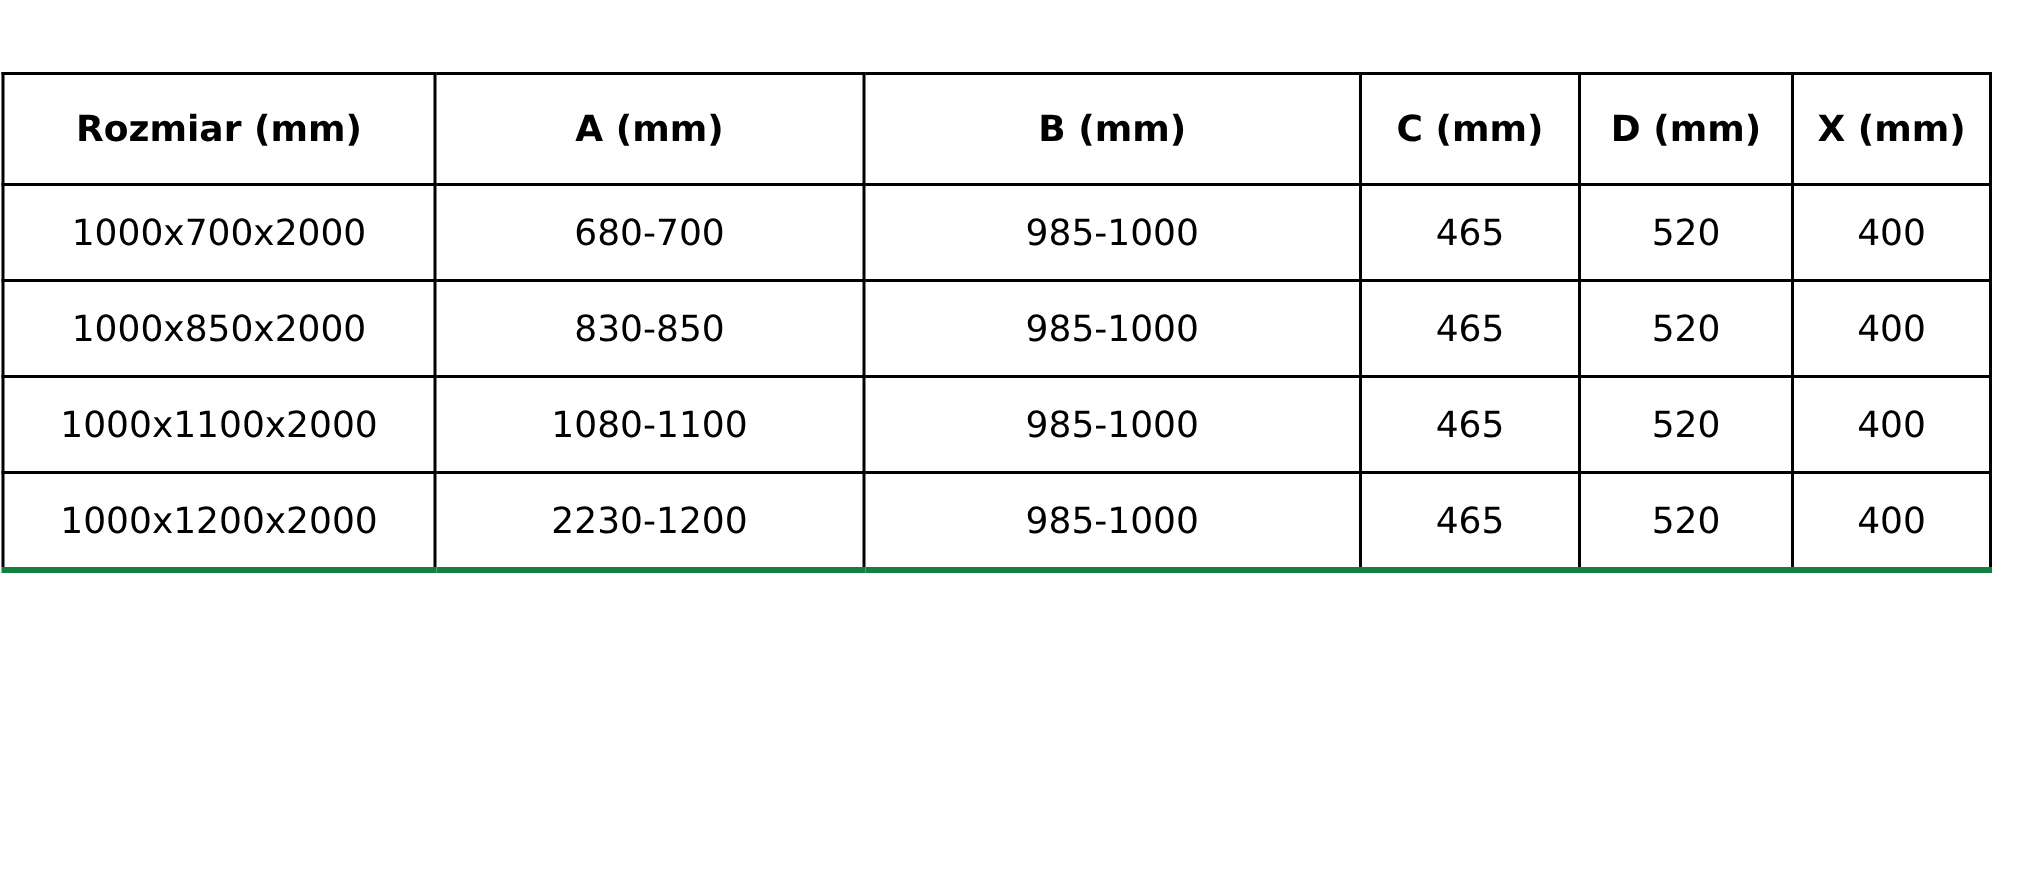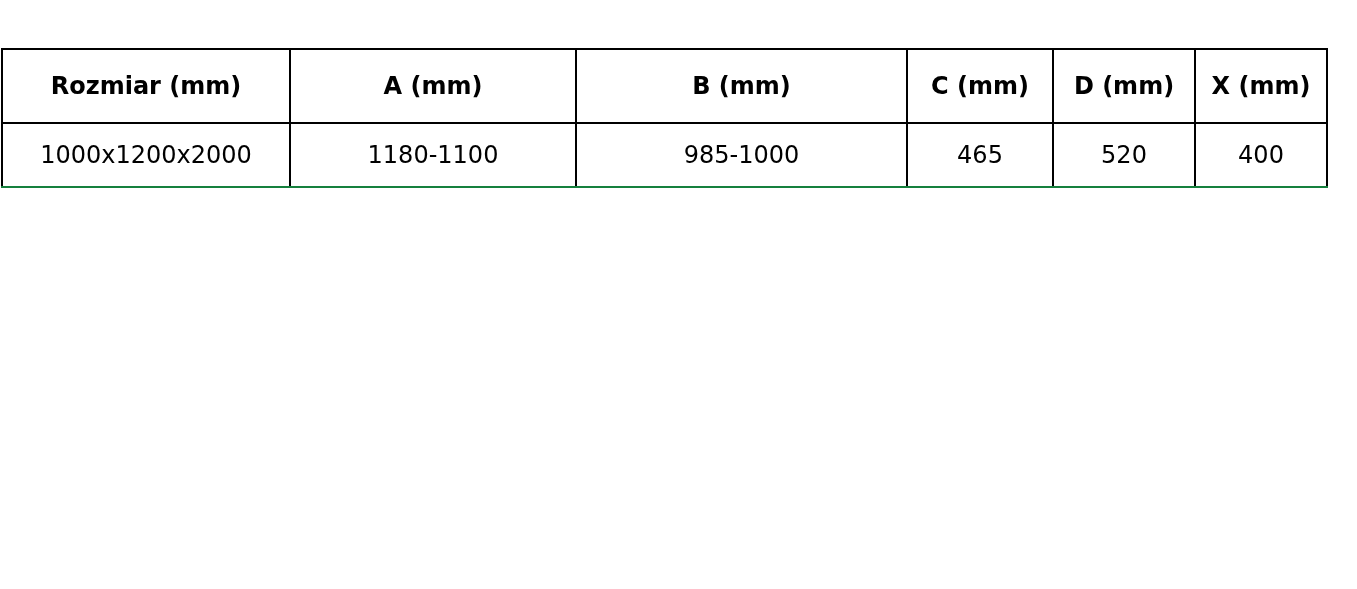--- a/index.html
+++ b/index.html
@@ -44,21 +44,21 @@
     line-height: 1.2;
     font-weight: normal;
     white-space: nowrap;
   }
   table.size-table thead th {
     font-weight: bold;
     height: 72px;
     font-size: 24px;
   }
   table.size-table tbody tr:last-child td {
-    border-bottom: 2px solid #15803d;
+    border-bottom: 4px solid #15803d;
   }
 </style>
 </head>
 <body>
 
 <div class="table-wrap">
   <table class="size-table">
     <colgroup>
       <col class="c0">
         <col class="c1">
@@ -72,22 +72,46 @@
         <th>Rozmiar (mm)</th>
         <th>A (mm)</th>
         <th>B (mm)</th>
         <th>C (mm)</th>
         <th>D (mm)</th>
         <th>X (mm)</th>
       </tr>
     </thead>
     <tbody>
       <tr>
+        <td>1000x700x2000</td>
+        <td>680-700</td>
+        <td>985-1000</td>
+        <td>465</td>
+        <td>520</td>
+        <td>400</td>
+      </tr>
+      <tr>
+        <td>1000x850x2000</td>
+        <td>830-850</td>
+        <td>985-1000</td>
+        <td>465</td>
+        <td>520</td>
+        <td>400</td>
+      </tr>
+      <tr>
+        <td>1000x1100x2000</td>
+        <td>1080-1100</td>
+        <td>985-1000</td>
+        <td>465</td>
+        <td>520</td>
+        <td>400</td>
+      </tr>
+      <tr>
         <td>1000x1200x2000</td>
-        <td>1180-1100</td>
+        <td>2230-1200</td>
         <td>985-1000</td>
         <td>465</td>
         <td>520</td>
         <td>400</td>
       </tr>
     </tbody>
   </table>
 </div>
 
 </body></html>

